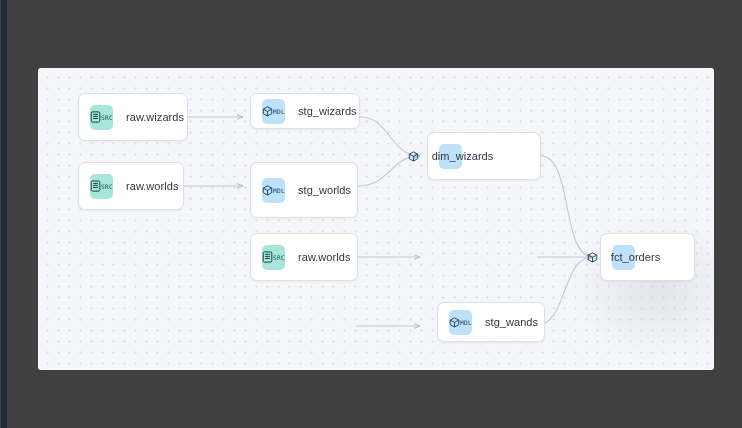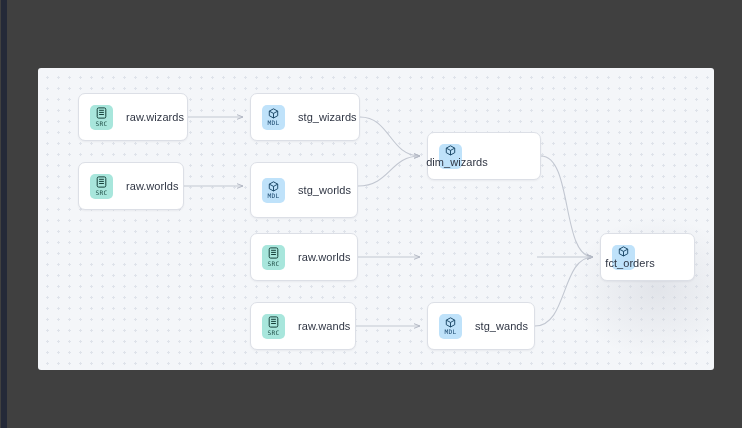--- a/index.html
+++ b/index.html
@@ -61,21 +61,21 @@
     border: 1px solid #dcdfe6;
     border-radius: 7px;
     box-shadow: 0 1px 2px rgba(23,28,42,0.05);
     padding-left: 11px;
   }
   .badge {
     width: 23px;
     height: 25px;
     border-radius: 5px;
     display: flex;
-    flex-direction: column;
+    flex-direction: row;
     align-items: center;
     justify-content: center;
     flex: 0 0 auto;
     gap: 0px;
   }
   .badge.src { background: #a8e6dc; }
   .badge.mdl { background: #bfe2fa; }
   .badge svg { display: block; }
   .badge .badge-text {
     font-family: "DejaVu Sans Mono", monospace;
@@ -162,36 +162,22 @@
             <line x1="3.1" y1="3.3" x2="7.9" y2="3.3" stroke="#16403a" stroke-width="1"></line>
             <line x1="3.1" y1="5.4" x2="7.9" y2="5.4" stroke="#16403a" stroke-width="1"></line>
             <line x1="3.1" y1="7.5" x2="7.9" y2="7.5" stroke="#16403a" stroke-width="1"></line>
           </svg>
         </span>
         <span class="badge-text">SRC</span>
       </span>
       <span class="node-label">raw.worlds</span>
     </div>
 
-    <div class="node" style="left:212px; top:234px; width:106px; height:48px;">
-      <span class="badge src">
-        <span>
-          <svg width="11" height="12" viewBox="0 0 11 12">
-            <rect x="1.2" y="0.9" width="8.6" height="10.2" rx="1.4" fill="none" stroke="#16403a" stroke-width="1"></rect>
-            <line x1="3.1" y1="3.3" x2="7.9" y2="3.3" stroke="#16403a" stroke-width="1"></line>
-            <line x1="3.1" y1="5.4" x2="7.9" y2="5.4" stroke="#16403a" stroke-width="1"></line>
-            <line x1="3.1" y1="7.5" x2="7.9" y2="7.5" stroke="#16403a" stroke-width="1"></line>
-          </svg>
-        </span>
-        <span class="badge-text">SRC</span>
-      </span>
-      <span class="node-label">raw.wands</span>
-    </div>
-
-    <div class="node" style="left:212px; top:25px; width:110px; height:48px;">
+
+    <div class="node" style="left:212px; top:25px; width:110px; height:36px;">
       <span class="badge mdl">
         <span>
           <svg width="11" height="11" viewBox="0 0 12 12">
             <path d="M6,0.9 L10.6,3.4 L10.6,8.4 L6,10.9 L1.4,8.4 L1.4,3.4 Z" fill="none" stroke="#12405f" stroke-width="1" stroke-linejoin="round"></path>
             <path d="M1.4,3.4 L6,5.9 L10.6,3.4 M6,5.9 L6,10.9" fill="none" stroke="#12405f" stroke-width="1" stroke-linejoin="round"></path>
           </svg>
         </span>
         <span class="badge-text">MDL</span>
       </span>
       <span class="node-label">stg_wizards</span>
@@ -204,21 +190,21 @@
             <path d="M6,0.9 L10.6,3.4 L10.6,8.4 L6,10.9 L1.4,8.4 L1.4,3.4 Z" fill="none" stroke="#12405f" stroke-width="1" stroke-linejoin="round"></path>
             <path d="M1.4,3.4 L6,5.9 L10.6,3.4 M6,5.9 L6,10.9" fill="none" stroke="#12405f" stroke-width="1" stroke-linejoin="round"></path>
           </svg>
         </span>
         <span class="badge-text">MDL</span>
       </span>
       <span class="node-label">stg_worlds</span>
     </div>
 
 
-    <div class="node" style="left:389px; top:234px; width:108px; height:48px;">
+    <div class="node" style="left:399px; top:234px; width:108px; height:40px;">
       <span class="badge mdl">
         <span>
           <svg width="11" height="11" viewBox="0 0 12 12">
             <path d="M6,0.9 L10.6,3.4 L10.6,8.4 L6,10.9 L1.4,8.4 L1.4,3.4 Z" fill="none" stroke="#12405f" stroke-width="1" stroke-linejoin="round"></path>
             <path d="M1.4,3.4 L6,5.9 L10.6,3.4 M6,5.9 L6,10.9" fill="none" stroke="#12405f" stroke-width="1" stroke-linejoin="round"></path>
           </svg>
         </span>
         <span class="badge-text">MDL</span>
       </span>
       <span class="node-label">stg_wands</span>

